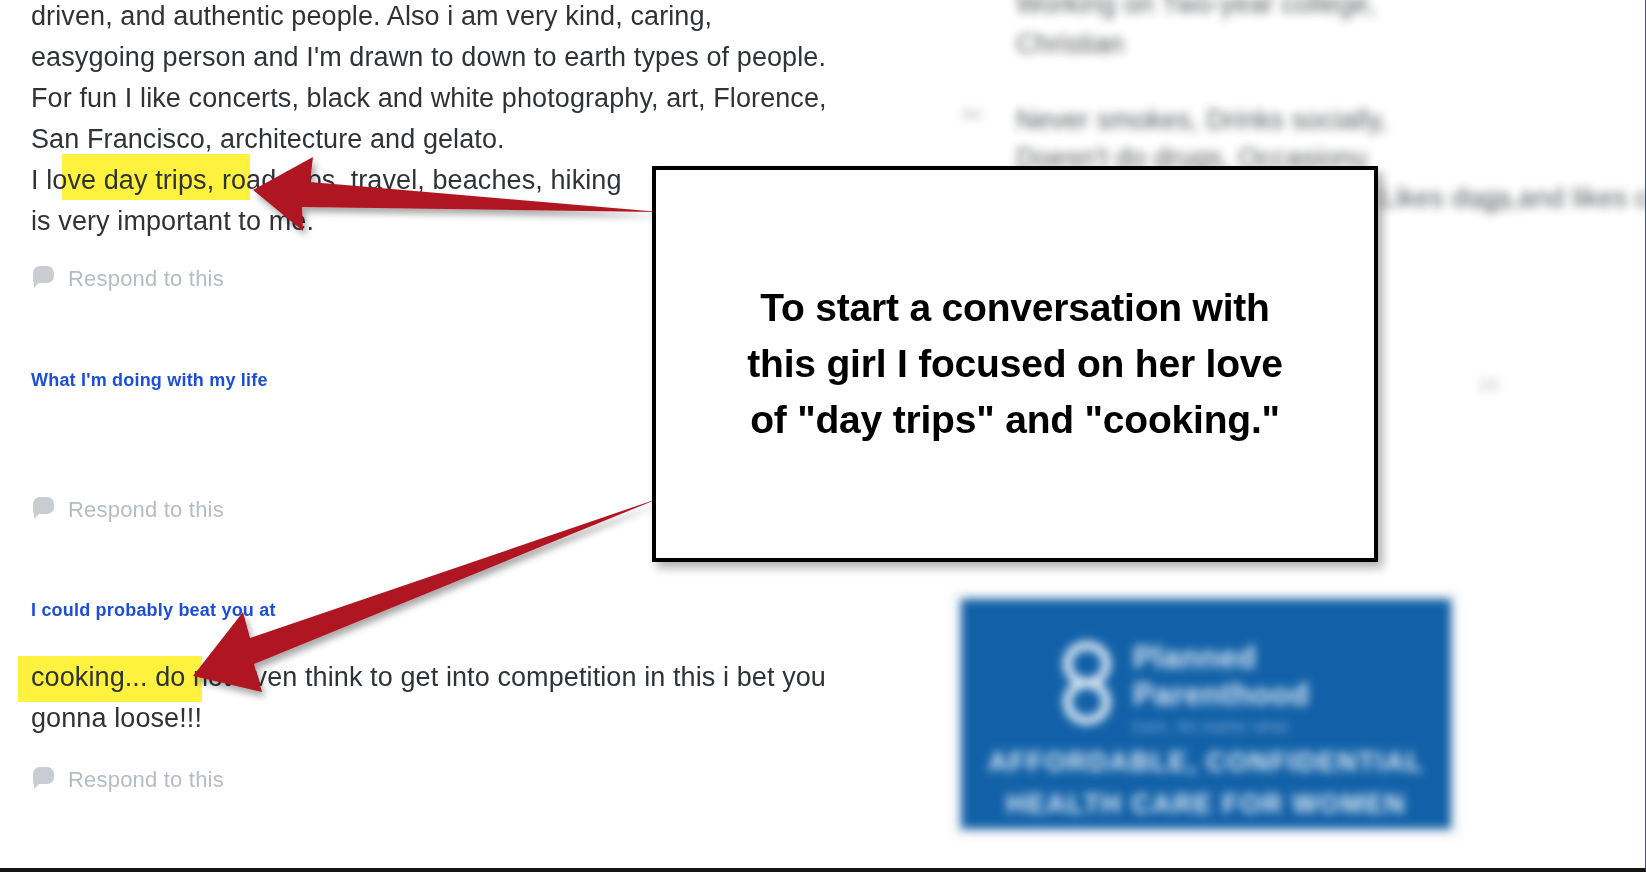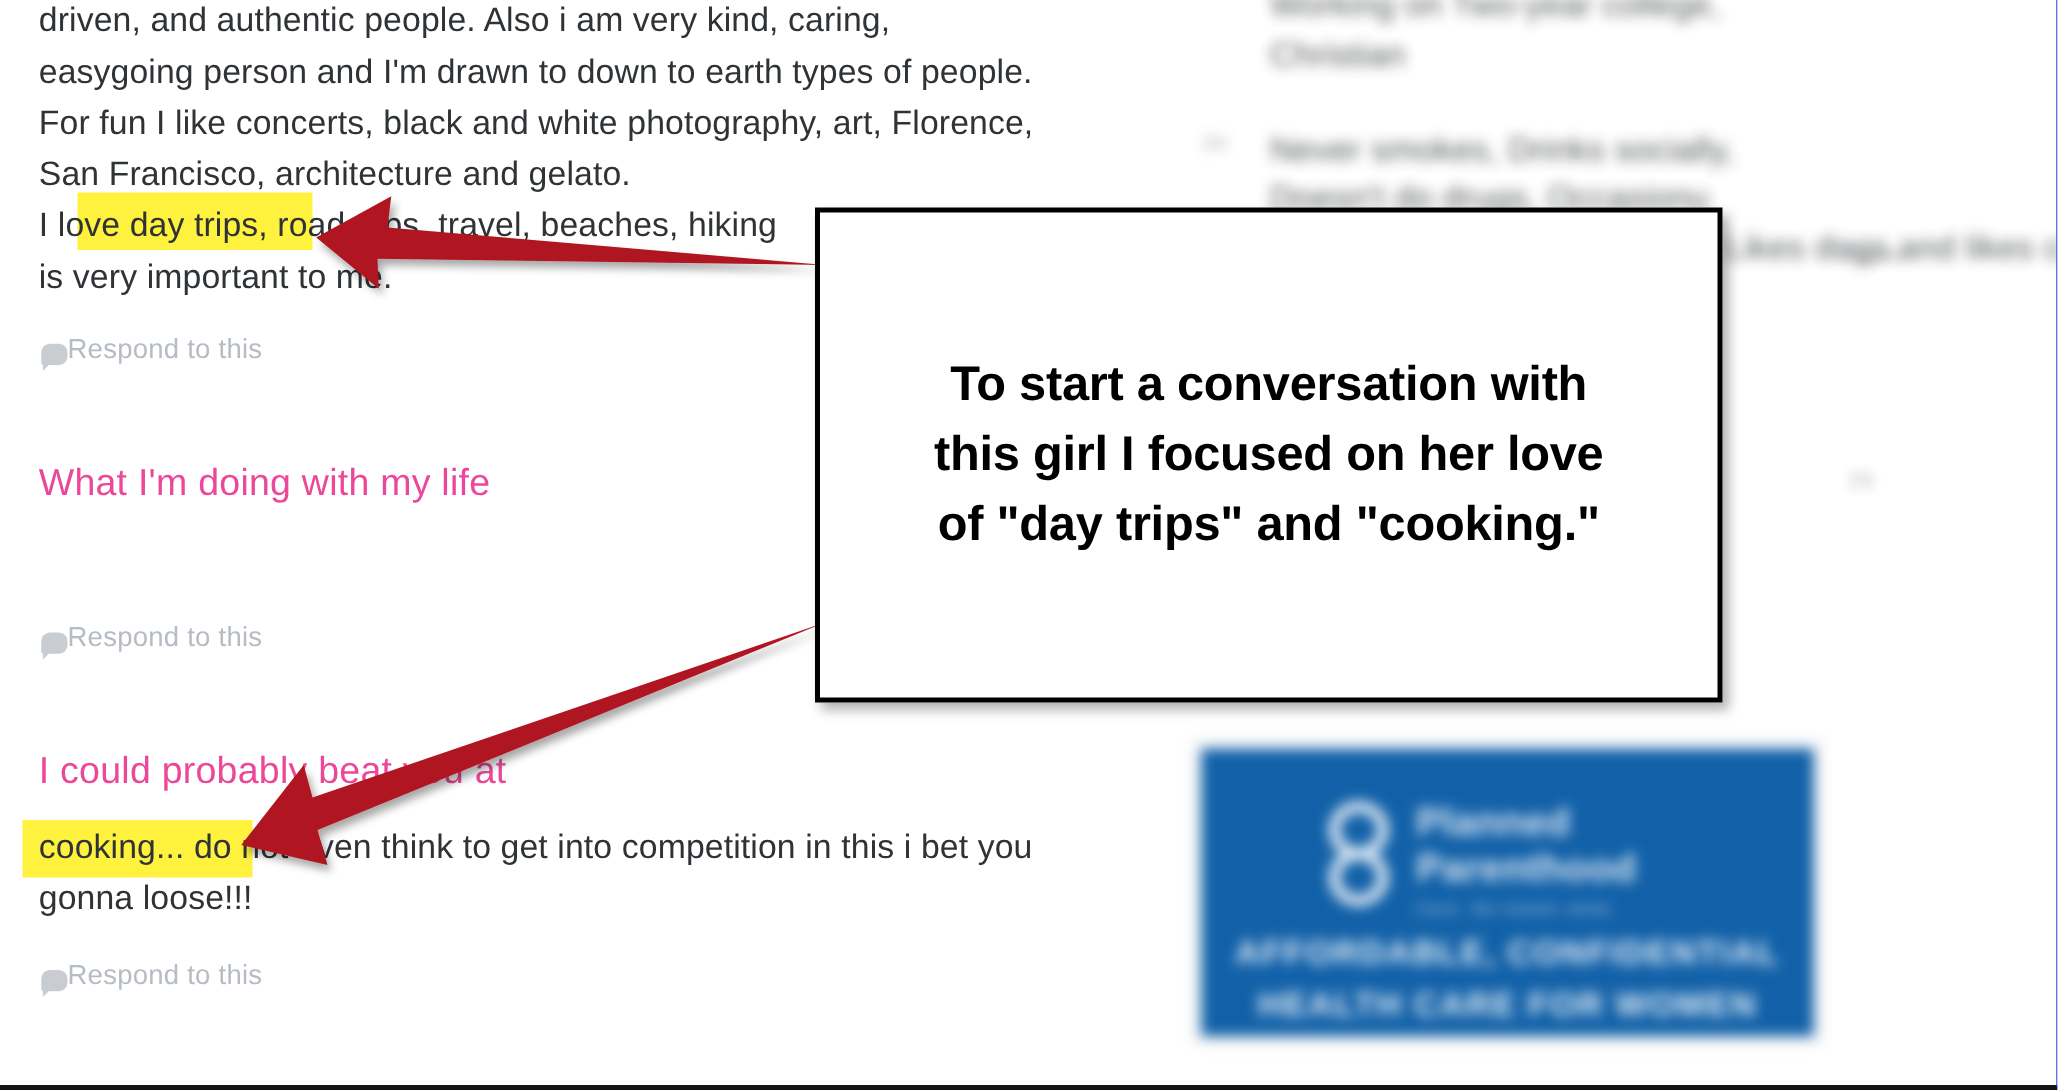--- a/index.html
+++ b/index.html
@@ -40,41 +40,42 @@
     letter-spacing: 0.1px;
     white-space: pre-wrap;
     font-family: "Liberation Sans", sans-serif;
   }
 
   #essay-one { top: -4px; width: 860px; }
 
   .section-head {
     position: absolute;
     left: 31px;
-    font-size: 30px;
-    font-weight: normal;
-    color: #ec4899;
+    font-size: 18px;
+    font-weight: bold;
+    color: #1d4ed8;
     letter-spacing: 0.2px;
   }
 
   .section-body {
     position: absolute;
     left: 31px;
     font-size: 27px;
     line-height: 41px;
     color: #2f3336;
     letter-spacing: 0.1px;
     white-space: pre-wrap;
   }
 
   .respond-row {
     position: absolute;
     left: 33px;
     display: flex;
-    align-items: flex-end;
+    align-items: flex-start;
+    gap: 14px;
   }
   .bubble-icon {
     width: 21px;
     height: 17px;
     background: #c9cdd2;
     border-radius: 7px 7px 7px 2px;
     position: relative;
     flex: 0 0 auto;
   }
   .bubble-icon::after {

